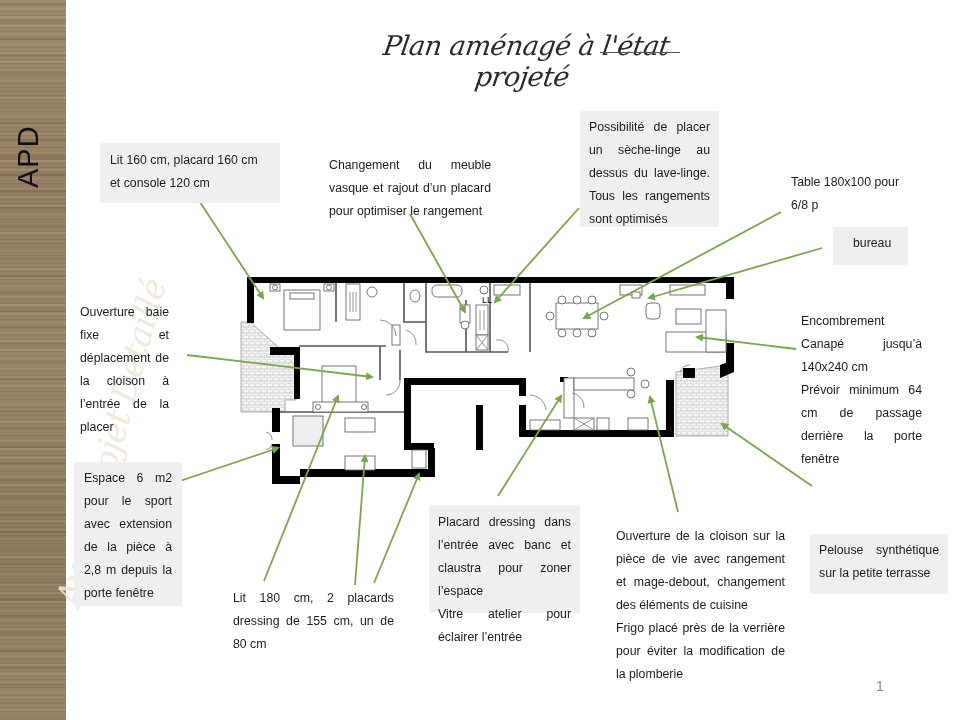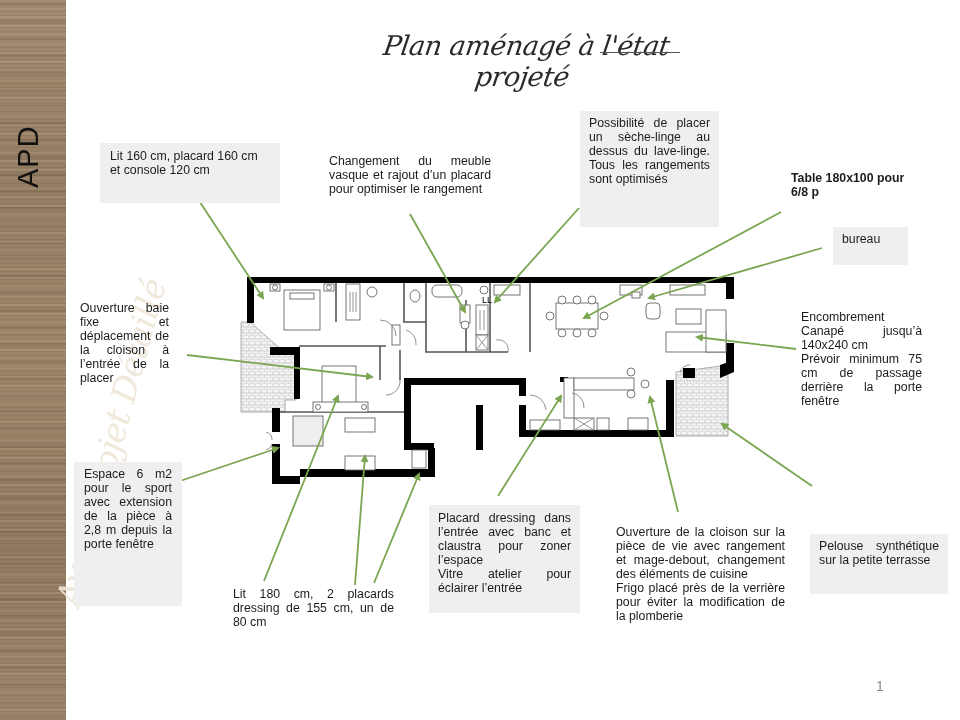--- a/index.html
+++ b/index.html
@@ -30,21 +30,21 @@
   .title {
     position: absolute; left: 370px; top: 30px; width: 310px; height: 52px;
     font-family: "DejaVu Serif", serif; font-style: italic;
     font-size: 27px; color: #2a2a2a; text-align: center; letter-spacing: -0.5px;
     transform: skewX(-8deg);
     font-weight: 300;
   }
   .title-line { position: absolute; left: 600px; top: 52px; width: 80px; height: 1px; background: #555; }
 
   .note {
-    position: absolute; font-size: 12.3px; line-height: 14px; color: #1c1c1c;
+    position: absolute; font-size: 12.3px; line-height: 23px; color: #1c1c1c;
     text-align: justify;
   }
   .note.grey { background: #efefef; }
   .note p { margin: 0; }
 
   .plan { position: absolute; left: 0; top: 0; width: 960px; height: 720px; }
 
   .page-num { position: absolute; left: 876px; top: 678px; font-size: 14px; color: #8a8a8a; }
 </style>
 </head>
@@ -223,35 +223,35 @@
 </div>
 
 <div class="note" style="left:329px;top:154px;width:162px;">
   <p>Changement du meuble vasque et rajout d’un placard pour optimiser le rangement</p>
 </div>
 
 <div class="note grey" style="left:580px;top:111px;width:139px;height:116px;padding:5px 9px;">
   <p>Possibilité de placer un sèche-linge au dessus du lave-linge. Tous les rangements sont optimisés</p>
 </div>
 
-<div class="note" style="left:791px;top:171px;width:128px;font-weight:bold;">
+<div class="note" style="left:791px;top:171px;width:128px;">
   <p style="text-align:left;">Table 180x100 pour 6/8 p</p>
 </div>
 
-<div class="note grey" style="left:833px;top:227px;width:75px;height:38px;padding:5px 9px;">
+<div class="note grey" style="left:833px;top:227px;width:75px;height:38px;padding:5px 20px;">
   <p>bureau</p>
 </div>
 
 <div class="note" style="left:80px;top:301px;width:89px;">
   <p>Ouverture baie fixe et déplacement de la cloison à l’entrée de la placer</p>
 </div>
 
 <div class="note" style="left:801px;top:310px;width:121px;">
   <p>Encombrement Canapé jusqu’à 140x240 cm</p>
-  <p>Prévoir minimum 75 cm de passage derrière la porte fenêtre</p>
+  <p>Prévoir minimum 64 cm de passage derrière la porte fenêtre</p>
 </div>
 
 <div class="note grey" style="left:74px;top:462px;width:108px;height:144px;padding:5px 10px;">
   <p>Espace 6 m2 pour le sport avec extension de la pièce à 2,8 m depuis la porte fenêtre</p>
 </div>
 
 <div class="note" style="left:233px;top:587px;width:161px;">
   <p>Lit 180 cm, 2 placards dressing de 155 cm, un de 80 cm</p>
 </div>
 

